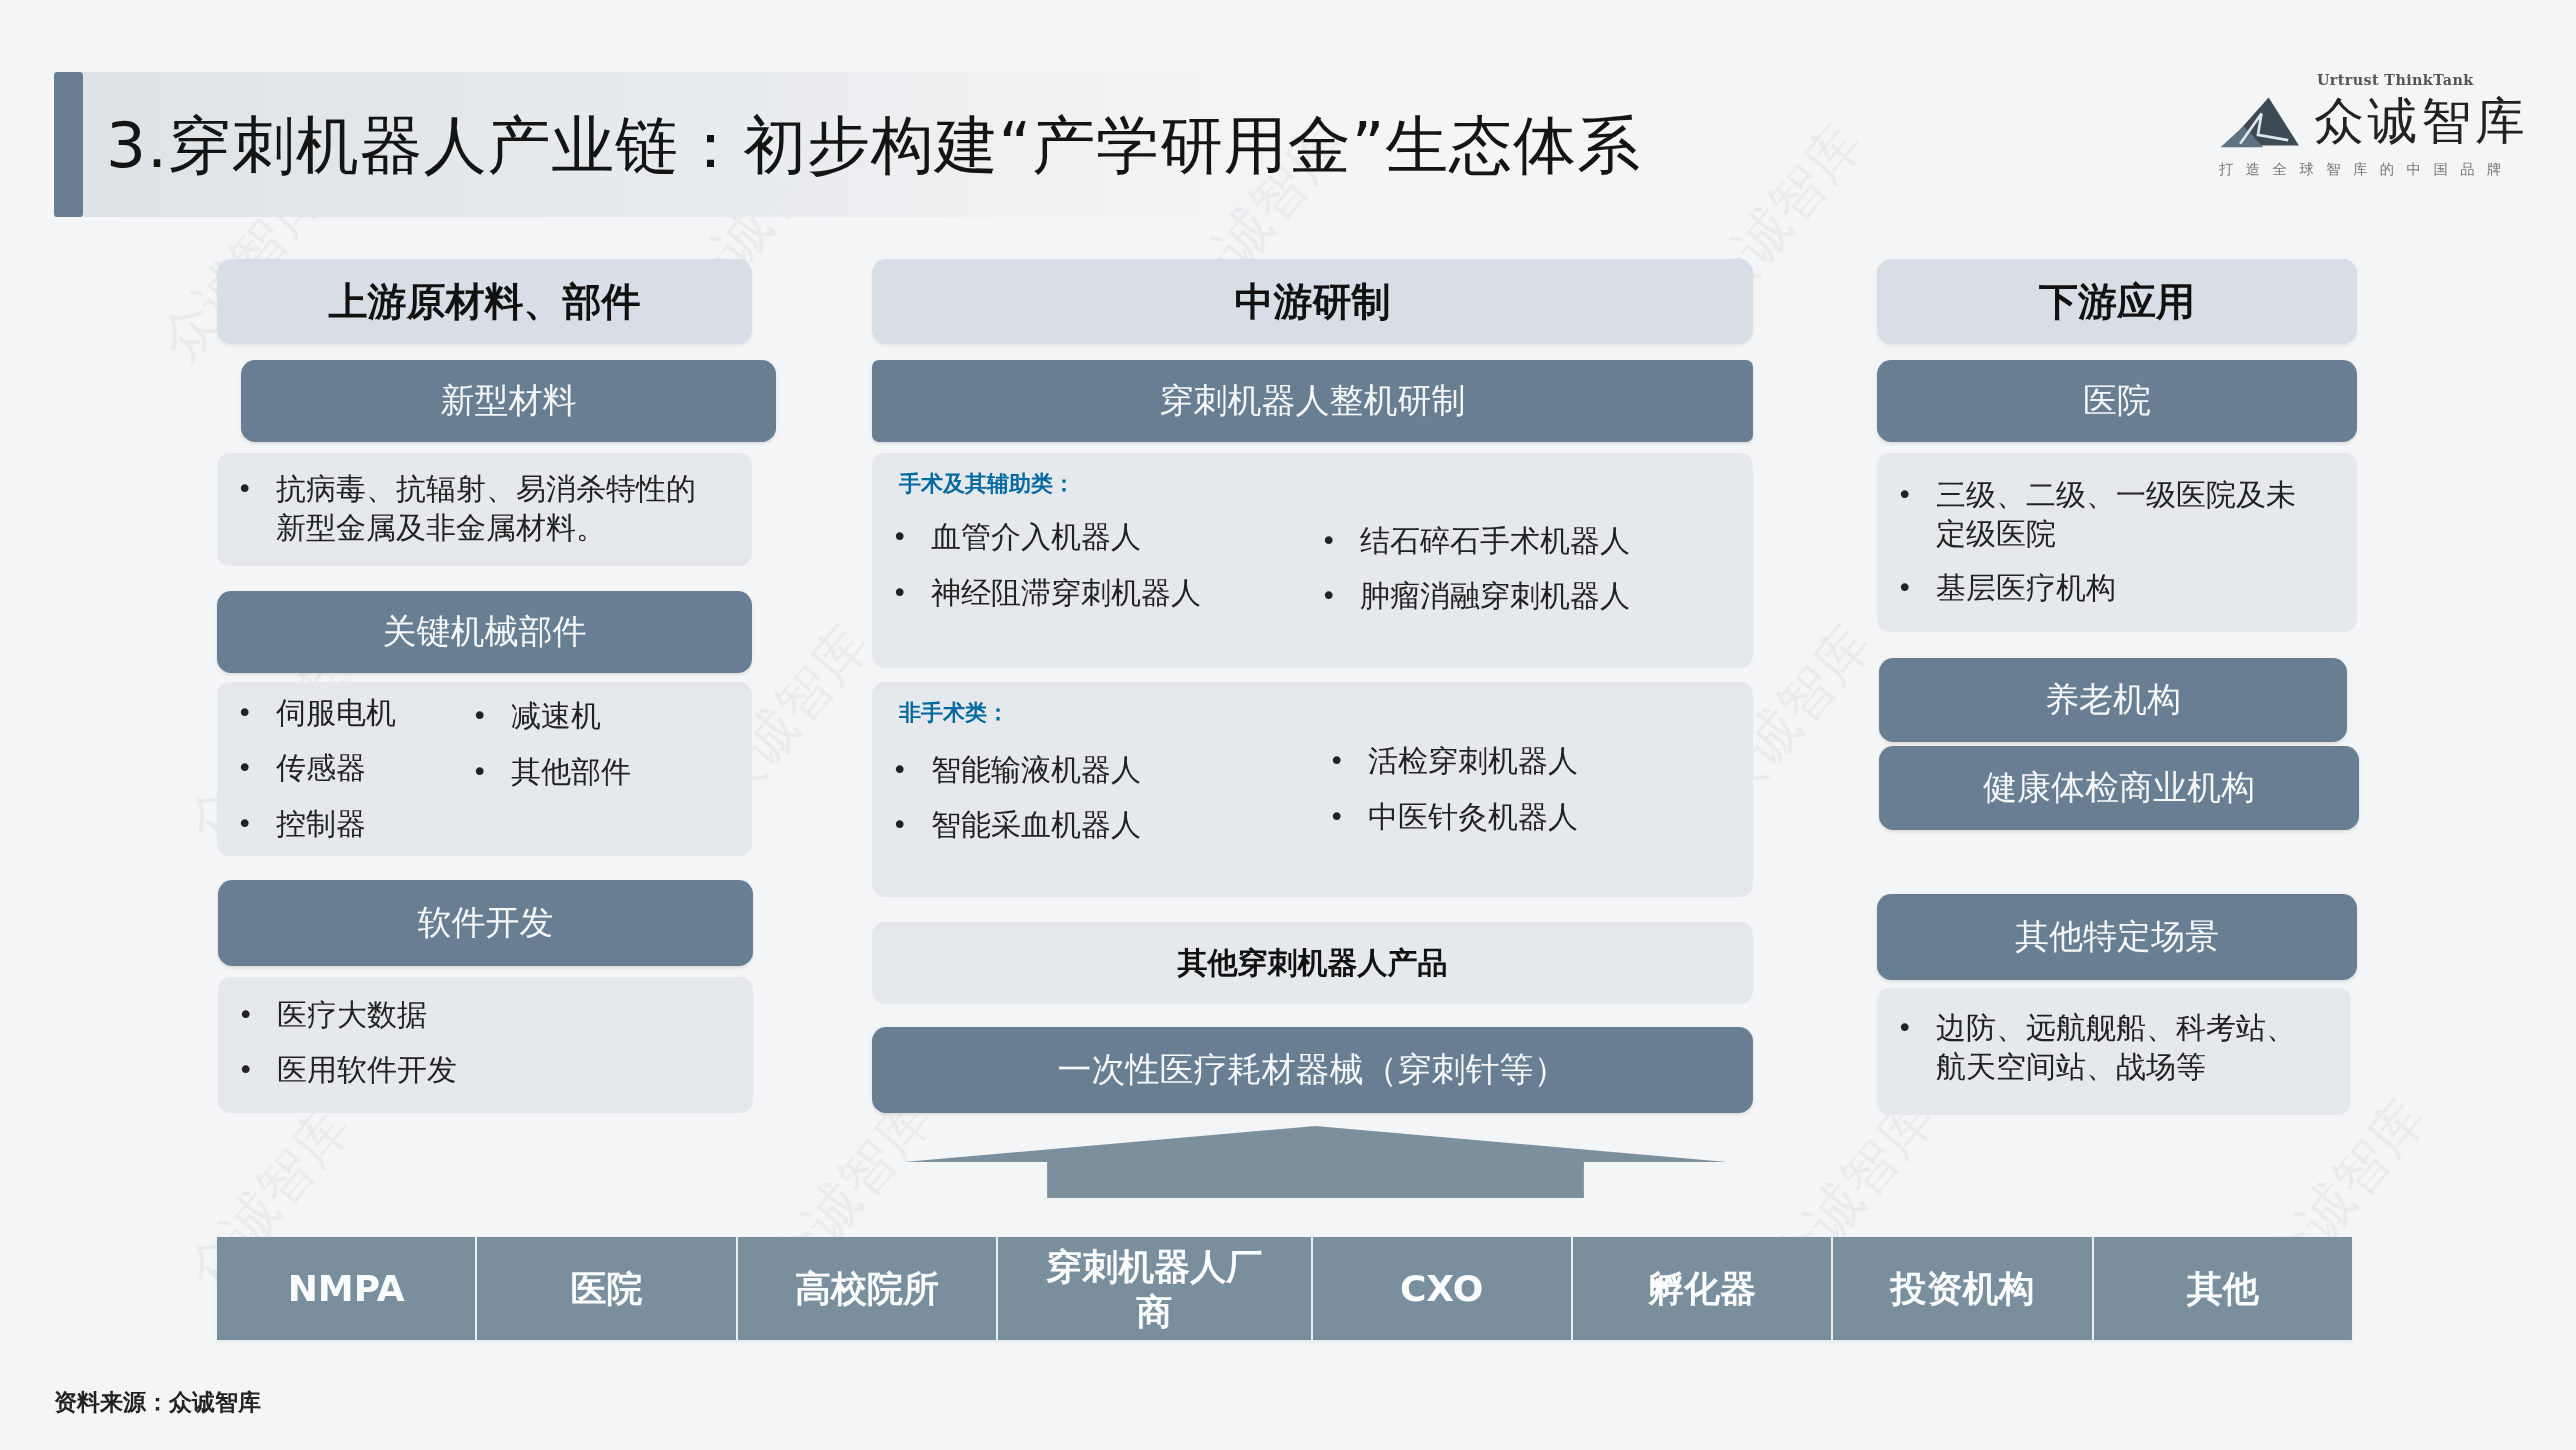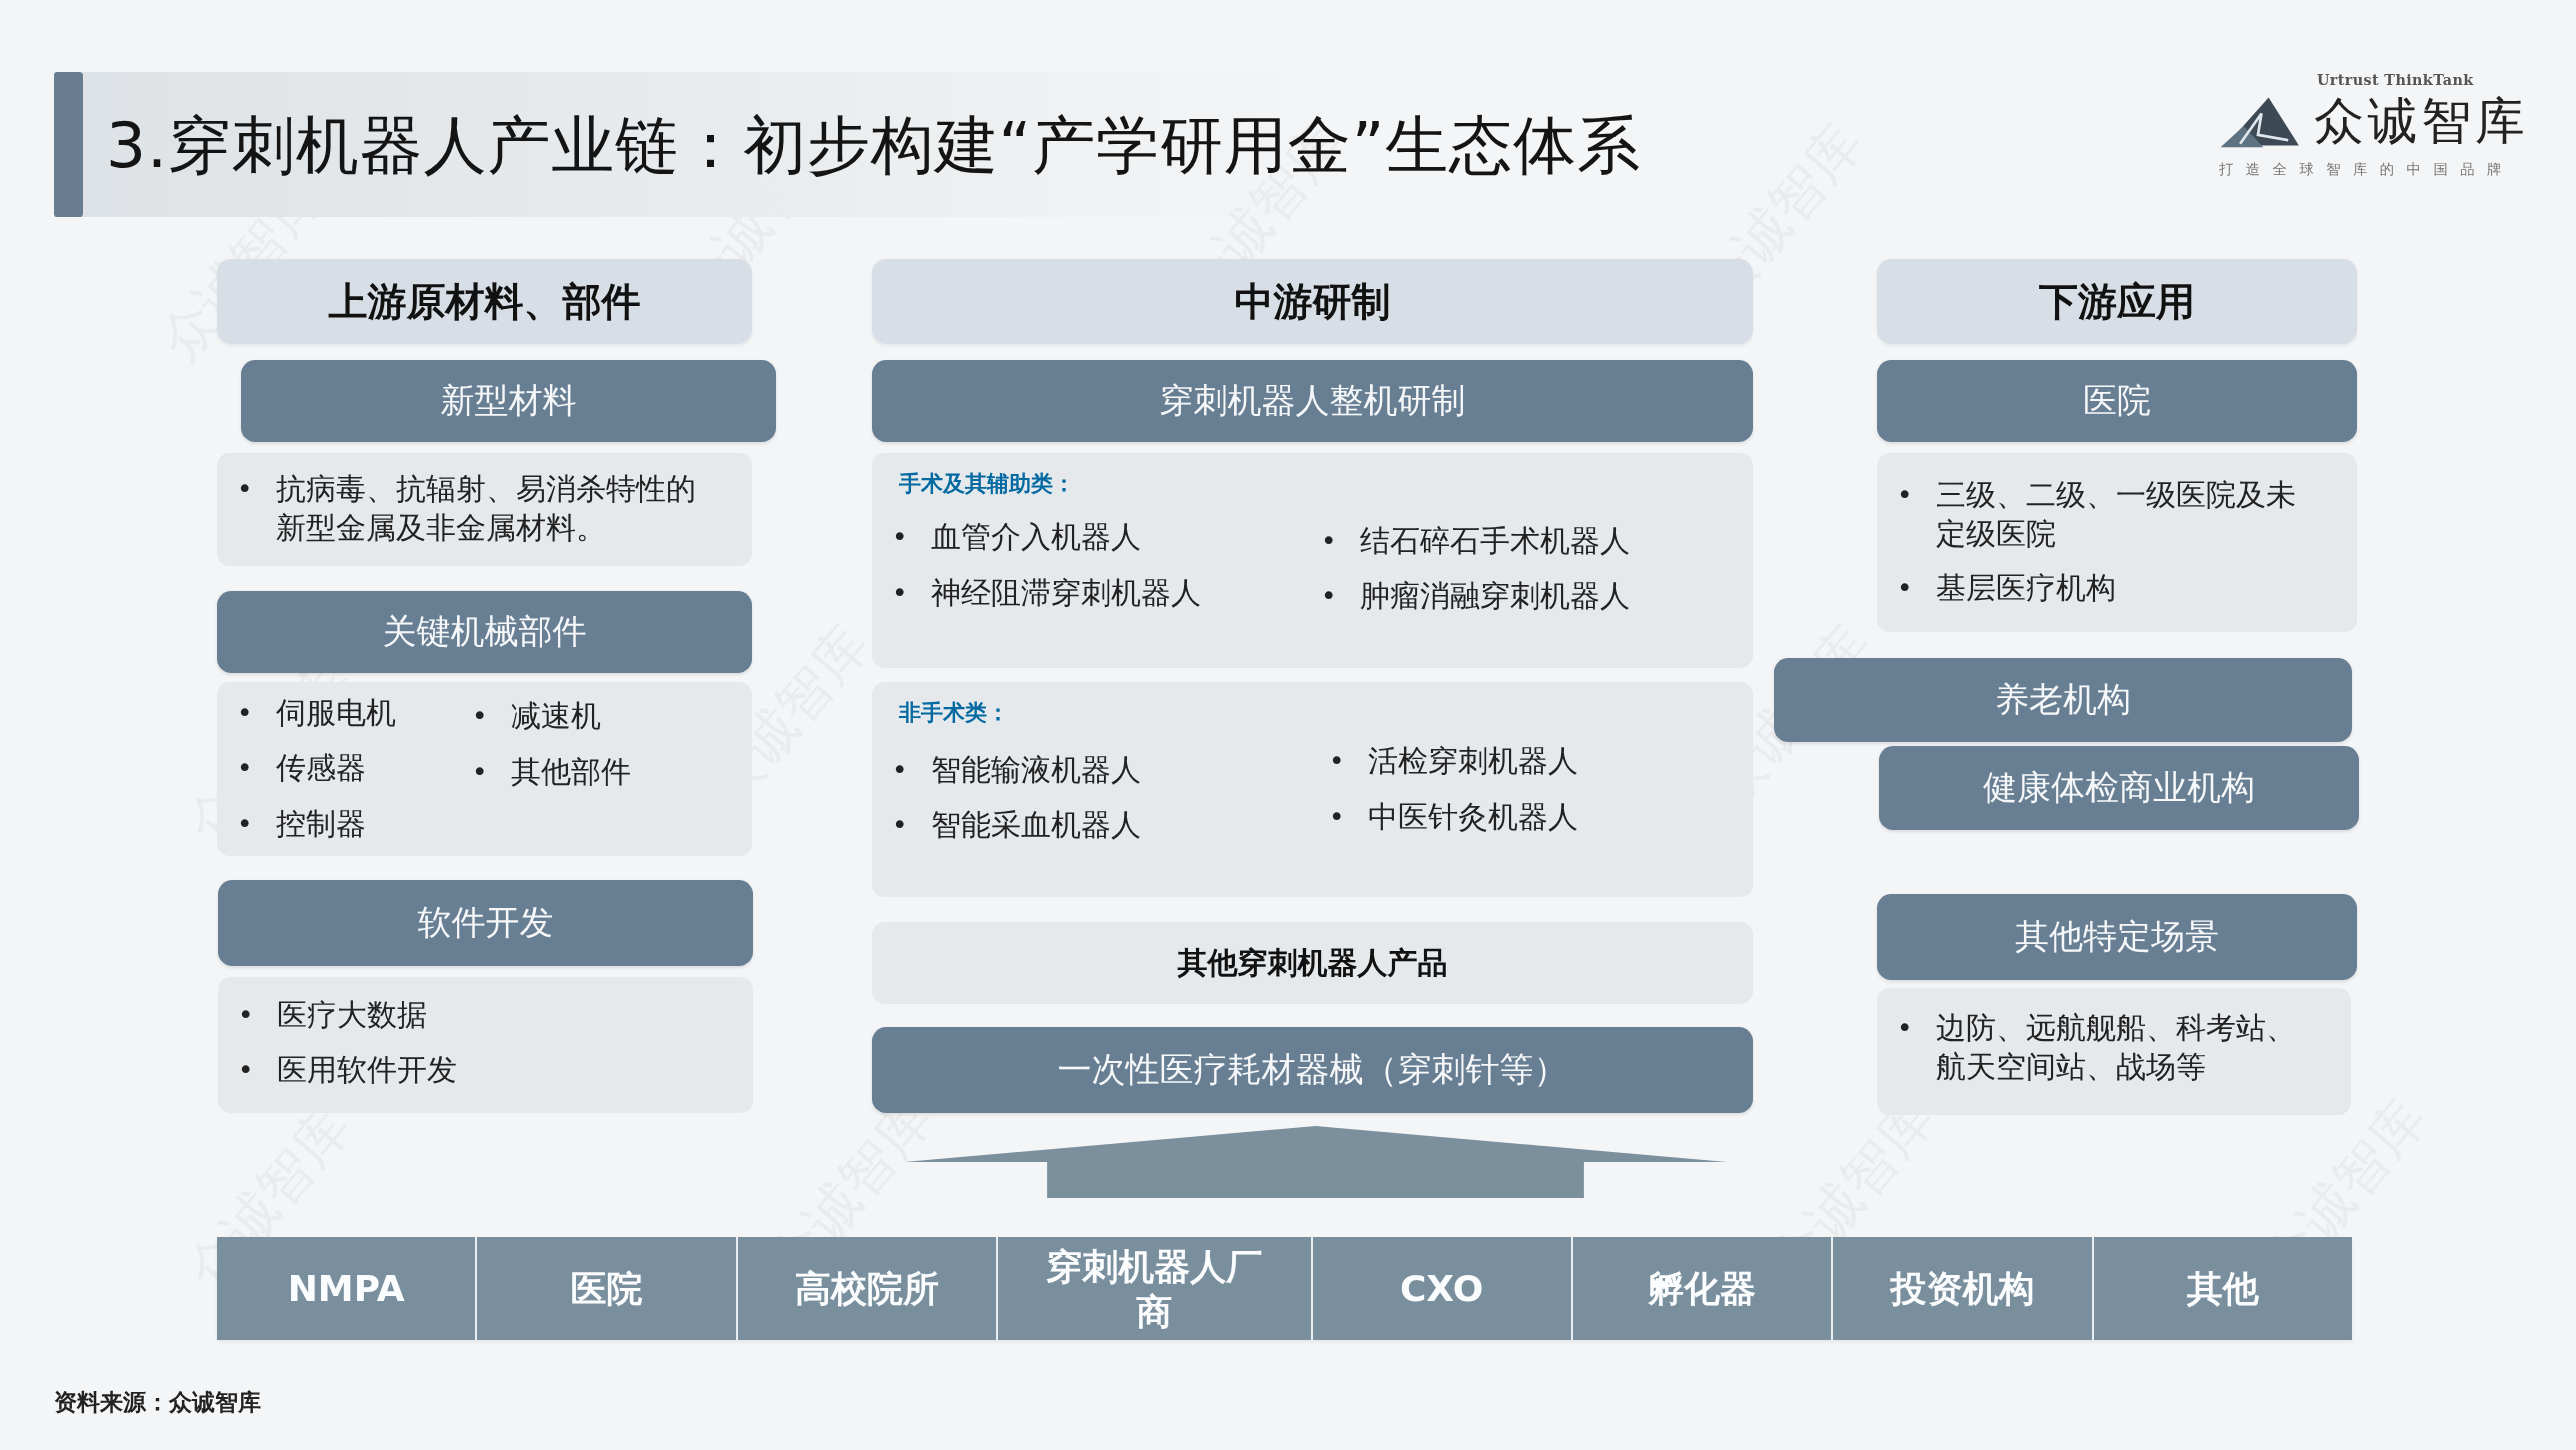--- a/index.html
+++ b/index.html
@@ -146,21 +146,21 @@
     <span>医疗大数据</span>
   </div>
   <div class="bul" style="left:0;top:73px;">
     <span class="dot">•</span>
     <span>医用软件开发</span>
   </div>
 </div>
 
 <div class="abs panel-light" style="left:872px;top:259px;width:881px;height:85px;">中游研制</div>
 
-<div class="abs panel-dark" style="left:872px;top:360px;width:881px;height:82px;">穿刺机器人整机研制</div>
+<div class="abs panel-dark" style="left:872px;top:360px;width:881px;height:82px;border-radius:7px;">穿刺机器人整机研制</div>
 
 <div class="abs panel-body" style="left:872px;top:453px;width:881px;height:215px;">
   <div class="sub-title" style="left:27px;top:16px;">手术及其辅助类：</div>
   <div class="bul" style="left:0;top:64px;">
     <span class="dot">•</span>
     <span>血管介入机器人</span>
   </div>
   <div class="bul" style="left:0;top:120px;">
     <span class="dot">•</span>
     <span>神经阻滞穿刺机器人</span>
@@ -206,21 +206,21 @@
   <div class="bul" style="left:0;top:21.5px;width:447px;">
     <span class="dot">•</span>
     <span>三级、二级、一级医院及未定级医院</span>
   </div>
   <div class="bul" style="left:0;top:115px;">
     <span class="dot">•</span>
     <span>基层医疗机构</span>
   </div>
 </div>
 
-<div class="abs panel-dark" style="left:1774px;top:658px;width:578px;height:84px;">养老机构</div>
+<div class="abs panel-dark" style="left:1879px;top:658px;width:468px;height:84px;">养老机构</div>
 <div class="abs panel-dark" style="left:1879px;top:746px;width:480px;height:84px;">健康体检商业机构</div>
 <div class="abs panel-dark" style="left:1877px;top:894px;width:480px;height:86px;">其他特定场景</div>
 <div class="abs panel-body" style="left:1877px;top:988px;width:474px;height:127px;">
   <div class="bul" style="left:0;top:19.7px;width:447px;">
     <span class="dot">•</span>
     <span>边防、远航舰船、科考站、航天空间站、战场等</span>
   </div>
 </div>
 
 <svg class="abs arrow" viewBox="0 0 920 90" preserveAspectRatio="none">

